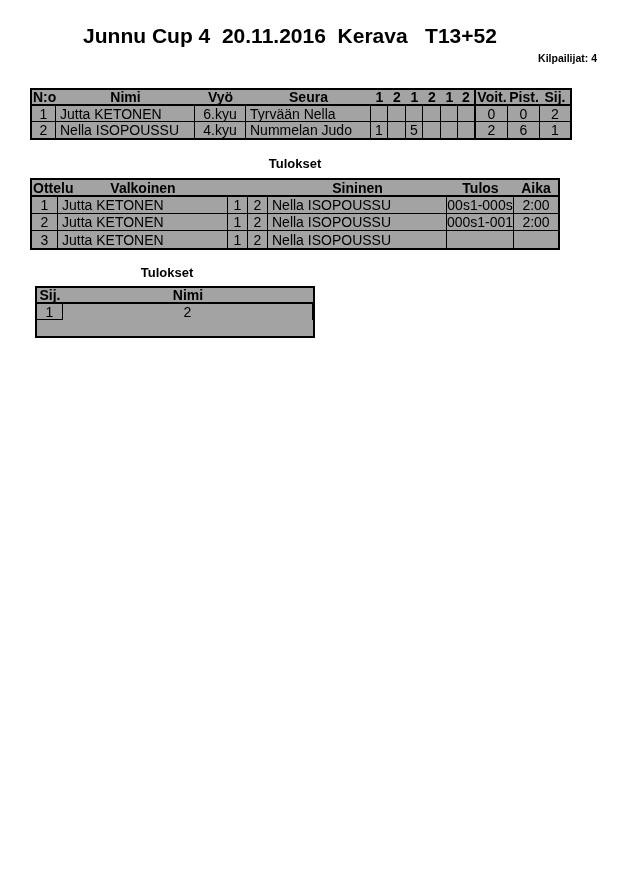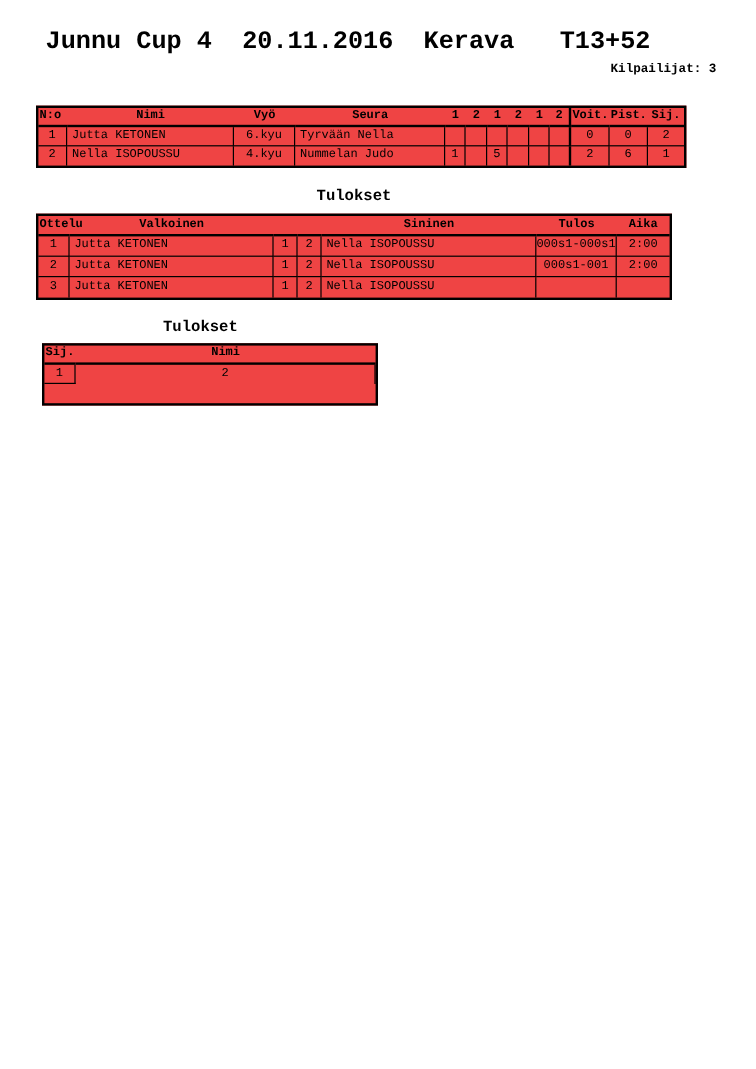--- a/index.html
+++ b/index.html
@@ -7,21 +7,20 @@
   body {
     font-family: "Liberation Sans", "DejaVu Sans", sans-serif;
     color: #000;
   }
   .page {
     position: relative;
     width: 630px;
     height: 787px;
     background: #ffffff;
     overflow: hidden;
-    font-family: Liberation Mono, monospace;
   }
   .title {
     position: absolute;
     left: 25px; top: 24px; width: 530px;
     text-align: center;
     font-size: 21px;
     font-weight: bold;
     white-space: pre;
   }
   .count {
@@ -37,23 +36,23 @@
     font-size: 13px;
   }
   #h-kilpailijat { left: 30px; width: 440px; top: 66px; }
   #h-ottelut     { left: 30px; width: 530px; top: 156px; }
   #h-tulokset    { left: 27px; width: 280px; top: 265px; }
 
   .tbl {
     position: absolute;
     display: grid;
     border: 2px solid #000;
-    font-size: 10px;
+    font-size: 14px;
     line-height: 1;
-    background: #ef4444;
+    background: #a3a3a3;
   }
   #t-kilpailijat {
     left: 30px; top: 88px; width: 542px; height: 52px;
     grid-template-columns: 24px 139px 51px 125px 17px 18px 17px 18px 17px 18px 32px 32px 30px;
     grid-template-rows: 16px 16px 16px;
   }
   #t-ottelut {
     left: 30px; top: 178px; width: 530px; height: 72px;
     grid-template-columns: 26px 170px 20px 20px 179px 67px 44px;
     grid-template-rows: 17px 17px 17px 17px;
@@ -78,21 +77,21 @@
   .cell.r2 { border-right: 2px solid #000; }
   .cell.nr { border-right: none; }
   .cell.nb { border-bottom: none; }
 </style>
 </head>
 <body>
 
 <div class="page">
 
   <div class="title">Junnu Cup 4  20.11.2016  Kerava   T13+52</div>
-  <div class="count">Kilpailijat: 3</div>
+  <div class="count">Kilpailijat: 4</div>
 
 
   <div class="tbl" id="t-kilpailijat">
 
     <div class="cell hd hl">N:o</div>
     <div class="cell hd">Nimi</div>
     <div class="cell hd">Vyö</div>
     <div class="cell hd">Seura</div>
     <div class="cell hd">1</div>
     <div class="cell hd">2</div>

